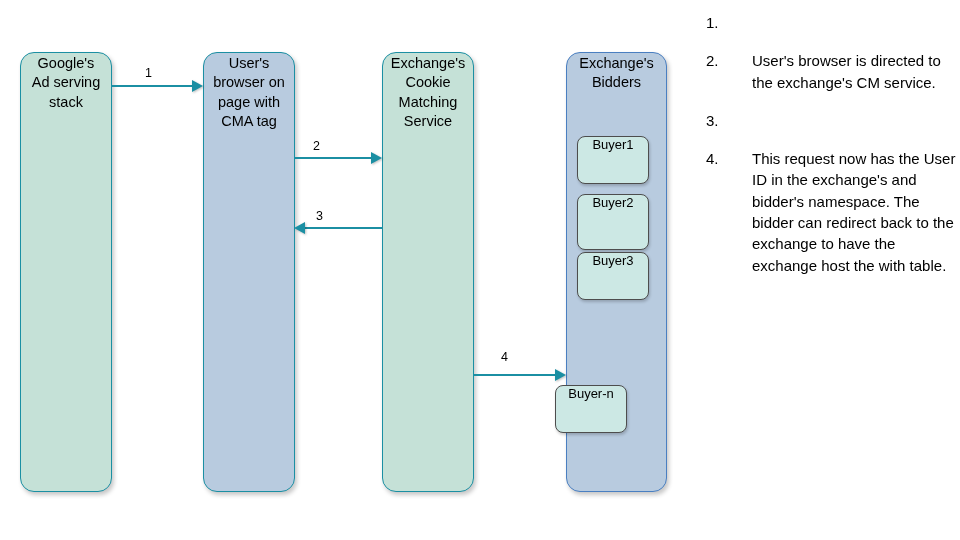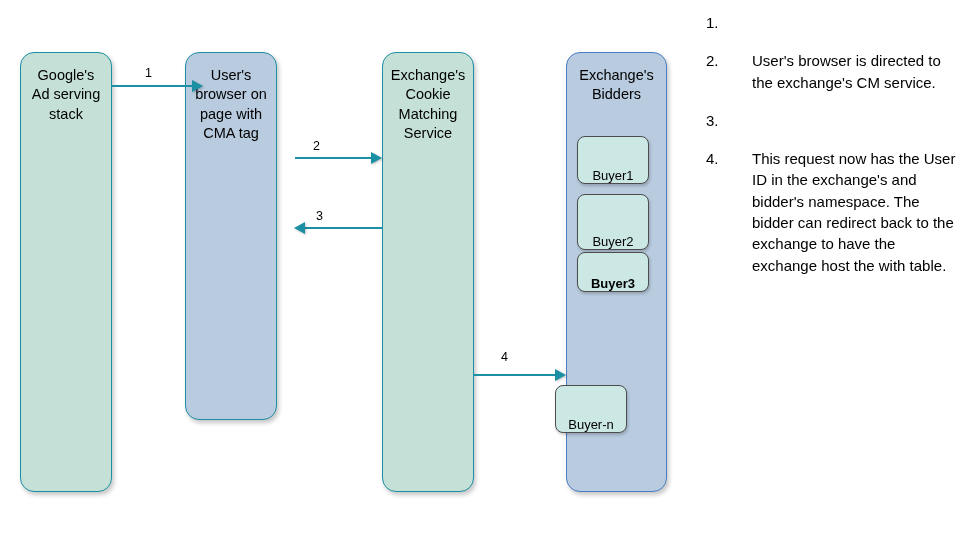--- a/index.html
+++ b/index.html
@@ -17,21 +17,21 @@
   }
 
   
   .pillar {
     position: absolute;
     border-radius: 14px;
     display: flex;
     align-items: flex-start;
     justify-content: center;
     text-align: center;
-    padding-top: 13px;
+    padding-top: 1px;
     font-size: 14.5px;
     line-height: 1.33;
     color: #000000;
     box-shadow: 2px 3px 4px rgba(0,0,0,0.22);
     white-space: pre-line;
   }
   .pillar.green {
     background: #c5e1d7;
     border: 1.3px solid #1b8fa3;
   }
@@ -43,21 +43,21 @@
     border: 1.3px solid #1b8fa3;
   }
 
   
   .buyer {
     position: absolute;
     background: #cce8e4;
     border: 1.1px solid #4d4d4d;
     border-radius: 8px;
     display: flex;
-    align-items: flex-end;
+    align-items: flex-start;
     justify-content: center;
     font-size: 13px;
     color: #000000;
     box-shadow: 1px 2px 3px rgba(0,0,0,0.20);
   }
 
   
   .arrow-line {
     position: absolute;
     height: 2px;
@@ -106,21 +106,21 @@
 <body>
 
 <div id="canvas">
 
   <div class="pillar green" style="left:20px; top:52px; width:92px; height:440px;">
     <span>Google's
 Ad serving
 stack</span>
   </div>
 
-  <div class="pillar blue tealborder" style="left:185px; top:52px; width:92px; height:368px;">
+  <div class="pillar blue tealborder" style="left:203px; top:52px; width:92px; height:440px;">
     <span>User's
 browser on
 page with
 CMA tag</span>
   </div>
 
   <div class="pillar green" style="left:382px; top:52px; width:92px; height:440px;">
     <span>Exchange's
 Cookie
 Matching
@@ -131,21 +131,21 @@
     <span>Exchange's
 Bidders</span>
   </div>
 
   <div class="buyer" style="left:577px; top:136px; width:72px; height:48px;">
     <span>Buyer1</span>
   </div>
   <div class="buyer" style="left:577px; top:194px; width:72px; height:56px;">
     <span>Buyer2</span>
   </div>
-  <div class="buyer" style="left:577px; top:252px; width:72px; height:40px;font-weight:bold;">
+  <div class="buyer" style="left:577px; top:252px; width:72px; height:48px;">
     <span>Buyer3</span>
   </div>
   <div class="buyer" style="left:555px; top:385px; width:72px; height:48px;">
     <span>Buyer-n</span>
   </div>
 
   <div class="arrow-line" style="left:112px; top:85px; width:80px;"></div>
   <div class="arrow-head right" style="left:192px; top:80px;"></div>
   <div class="arrow-label" style="left:145px; top:66px;">1</div>
 

